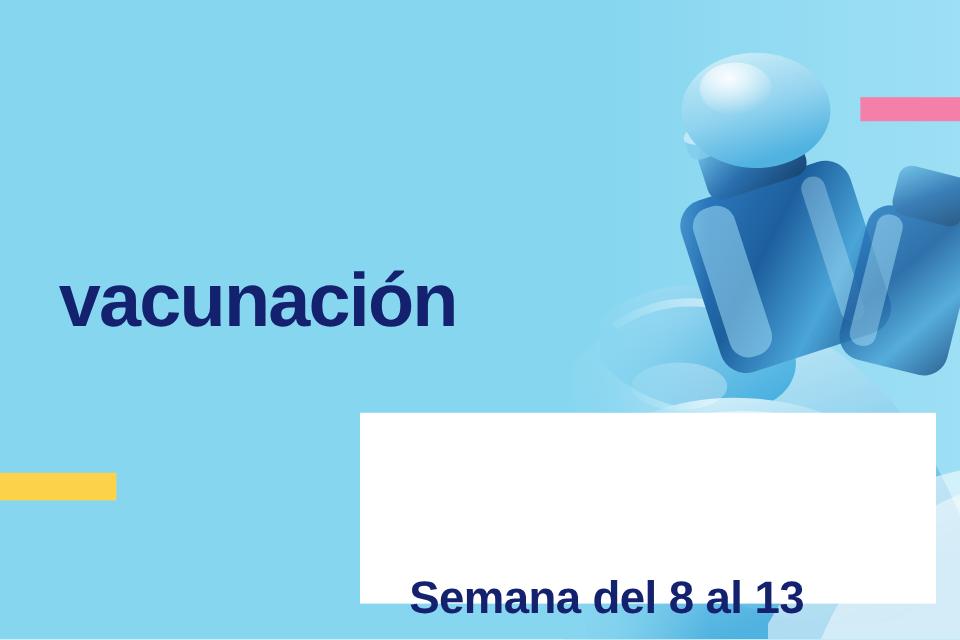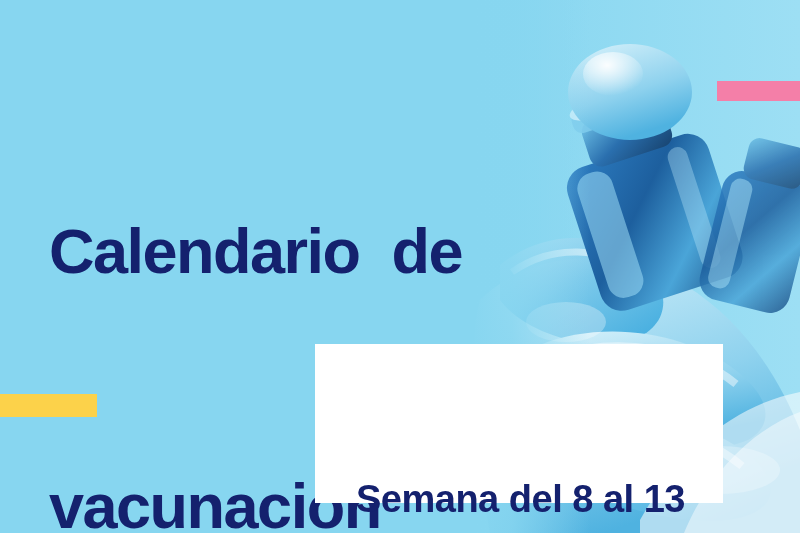--- a/index.html
+++ b/index.html
@@ -65,23 +65,23 @@
     font-size: 63px;
     line-height: 85px;
     letter-spacing: -1.5px;
     white-space: pre;
   }
   #headline .line { display: block; }
 
   
   #date-card {
     position: absolute;
-    left: 315px;
+    left: 300px;
     top: 344px;
-    width: 408px;
+    width: 480px;
     height: 159px;
     background: #ffffff;
   }
   #date-text {
     position: absolute;
     left: 41px;
     top: 30px;
     width: 395px;
     color: #14216e;
     font-weight: bold;
@@ -171,21 +171,20 @@
       <path d="M214 533 C 240 470, 286 428, 330 412 L330 533 Z" fill="#ffffff" opacity="0.45"></path>
     </svg>
   </div>
   <div id="photo-fade"></div>
 
   <div id="pink-bar"></div>
 
   <div id="yellow-bar"></div>
 
   <div id="headline">
-    <span class="line">Calendario  de</span>
     <span class="line">vacunación</span>
     
   </div>
 
   <div id="date-card">
     <div id="date-text">
       <span class="line">Semana del 8 al 13</span>
       
     </div>
   </div>

